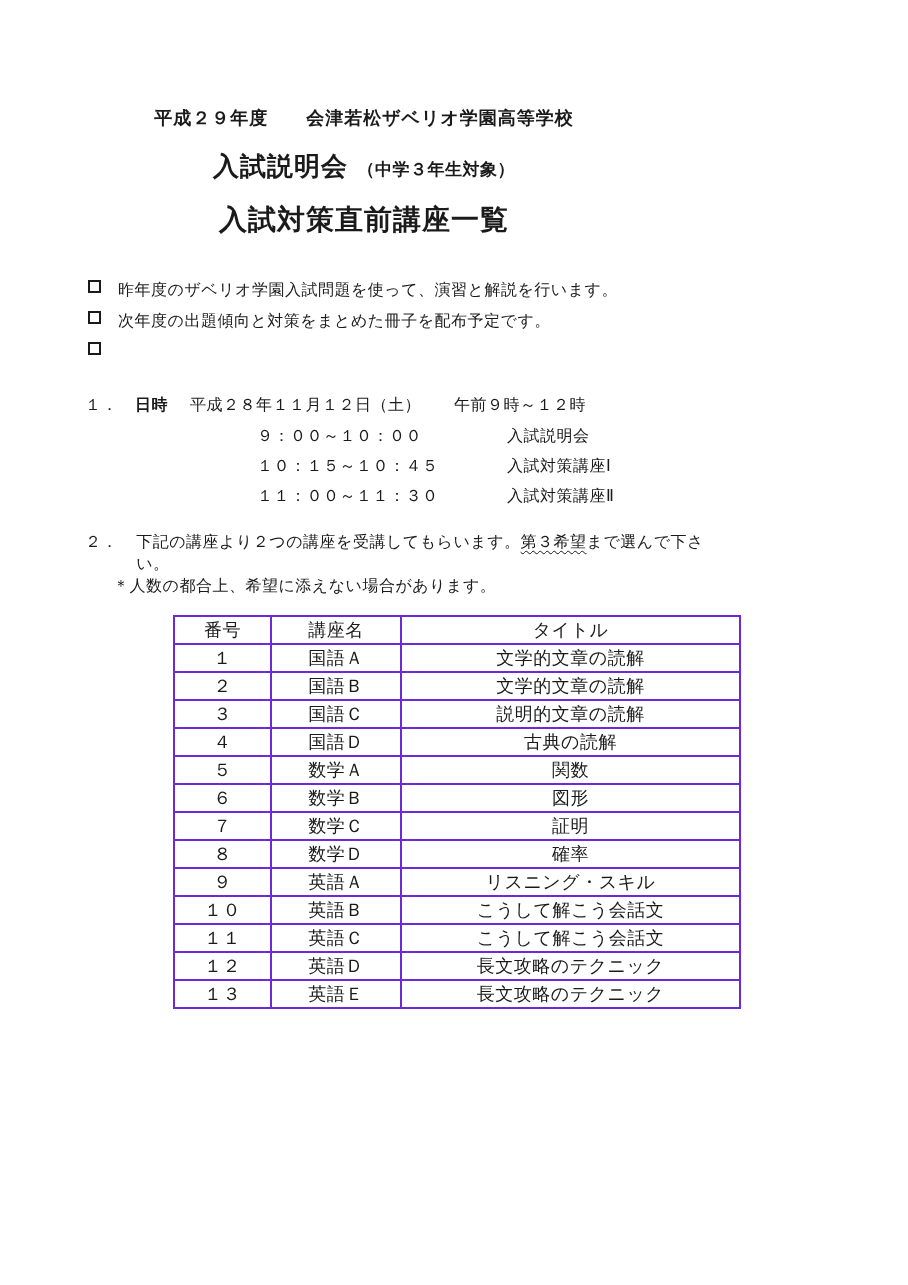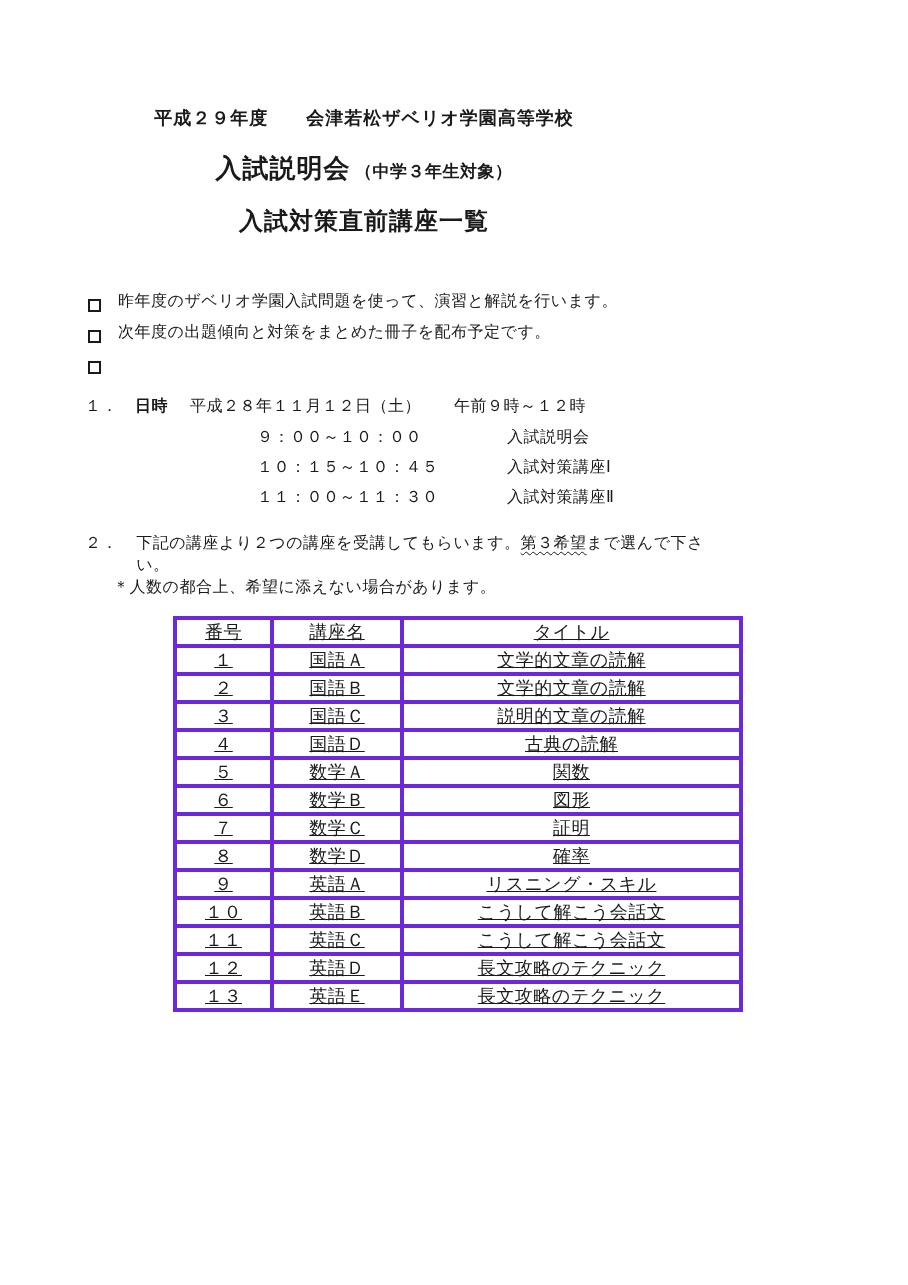--- a/index.html
+++ b/index.html
@@ -20,36 +20,37 @@
   .title-line1 {
     font-size: 18px;
     font-weight: bold;
     line-height: 22px;
     letter-spacing: 1px;
   }
   .title-line2 {
     margin-top: 24px;
     line-height: 30px;
     font-weight: bold;
+    font-family: Liberation Mono, monospace;
   }
   .title-line2 .main { font-size: 26px; letter-spacing: 1px; }
   .title-line2 .sub  { font-size: 17px; letter-spacing: 0.5px; }
   .title-line3 {
     margin-top: 16px;
-    font-size: 24px;
+    font-size: 28px;
     font-weight: 900;
     line-height: 36px;
     letter-spacing: 1px;
   }
 
   
   .checklist { margin-top: 42px; margin-left: 88px; }
   .check-row {
     display: flex;
-    align-items: flex-end;
+    align-items: flex-start;
     height: 31px;
     font-size: 16px;
     letter-spacing: 0.5px;
   }
   .checkbox-box {
     flex: 0 0 auto;
     width: 13px;
     height: 13px;
     border: 2px solid #1a1a1a;
     margin-right: 17px;
@@ -90,28 +91,27 @@
   
   .course-table {
     margin-top: 18px;
     margin-left: 173px;
     border-collapse: collapse;
     table-layout: fixed;
     width: 566px;
     font-size: 18px;
   }
   .course-table td, .course-table th {
-    border: 4px solid #6d28d9;
+    border: 2px solid #6d28d9;
     height: 28px;
     text-align: center;
     vertical-align: middle;
     font-weight: normal;
     padding: 0 2px;
     letter-spacing: 0.5px;
-    text-decoration: underline;
   }
   .col-num   { width: 97px; }
   .col-name  { width: 130px; }
   .col-title { width: 339px; margin-left: 12px; }
 </style>
 </head>
 <body>
 
 <div class="page">
 

